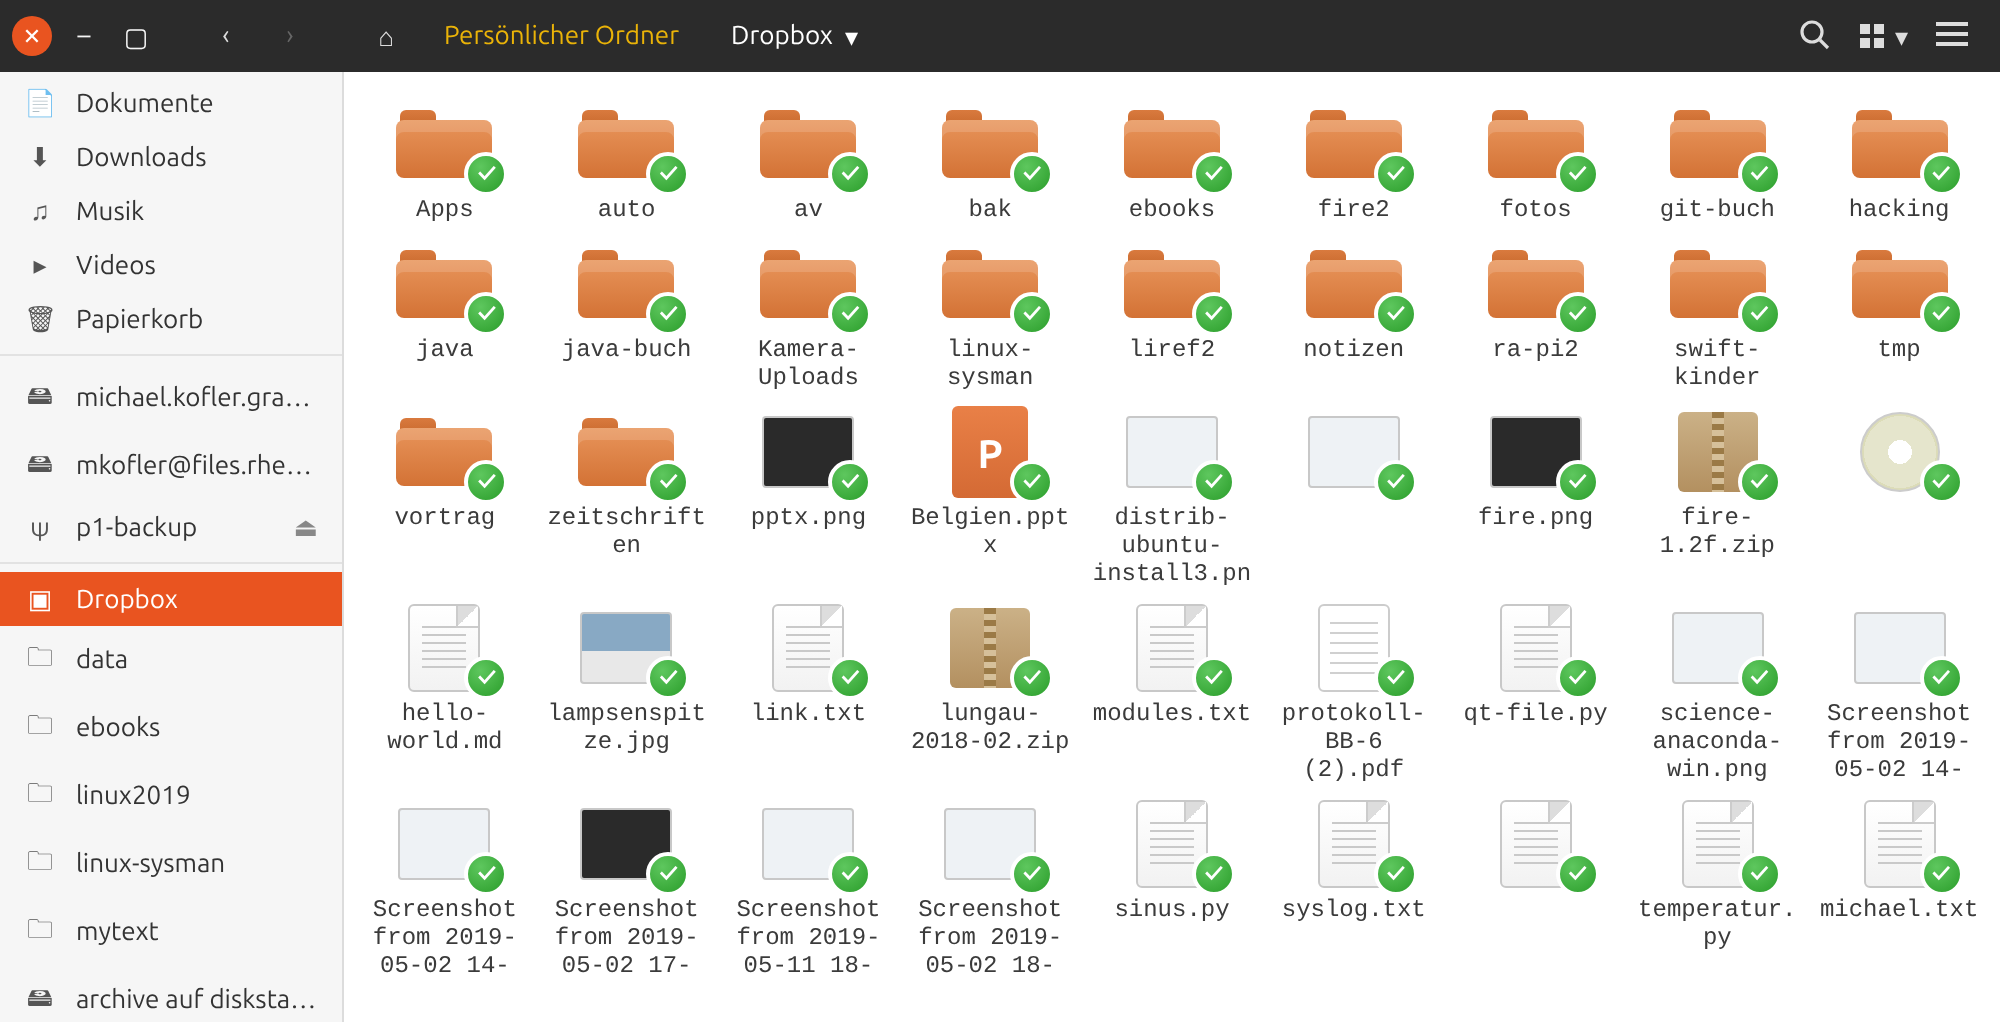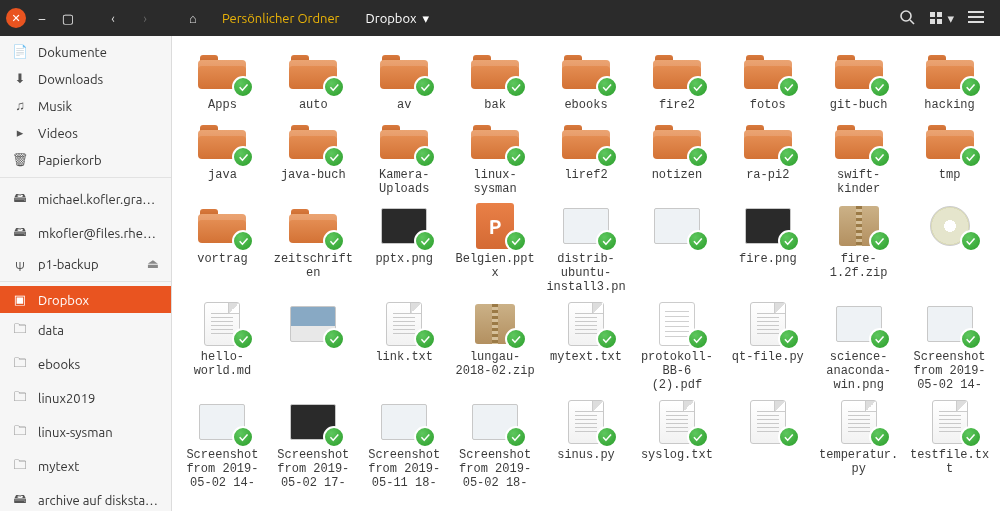--- a/index.html
+++ b/index.html
@@ -363,41 +363,42 @@
             <div class="file file-lines"></div>
             <div class="badge">✓</div>
           </div>
           <div class="fname">hello-world.md</div>
         </div>
         <div class="item">
           <div class="icon-wrap">
             <div class="thumb photo"></div>
             <div class="badge">✓</div>
           </div>
+          <div class="fname">lampsenspitze.jpg</div>
         </div>
         <div class="item">
           <div class="icon-wrap">
             <div class="file file-lines"></div>
             <div class="badge">✓</div>
           </div>
           <div class="fname">link.txt</div>
         </div>
         <div class="item">
           <div class="icon-wrap">
             <div class="zip"></div>
             <div class="badge">✓</div>
           </div>
           <div class="fname">lungau-2018-02.zip</div>
         </div>
         <div class="item">
           <div class="icon-wrap">
             <div class="file file-lines"></div>
             <div class="badge">✓</div>
           </div>
-          <div class="fname">mytext.txt</div>
+          <div class="fname">modules.txt</div>
         </div>
         <div class="item">
           <div class="icon-wrap">
             <div class="pdf"></div>
             <div class="badge">✓</div>
           </div>
           <div class="fname">protokoll-BB-6 (2).pdf</div>
         </div>
         <div class="item">
           <div class="icon-wrap">
@@ -473,17 +474,17 @@
             <div class="file file-lines"></div>
             <div class="badge">✓</div>
           </div>
           <div class="fname">temperatur.py</div>
         </div>
         <div class="item">
           <div class="icon-wrap">
             <div class="file file-lines"></div>
             <div class="badge">✓</div>
           </div>
-          <div class="fname">testfile.txt</div>
+          <div class="fname">michael.txt</div>
         </div>
       </div>
   </div>
 </div>
 
 </body></html>

